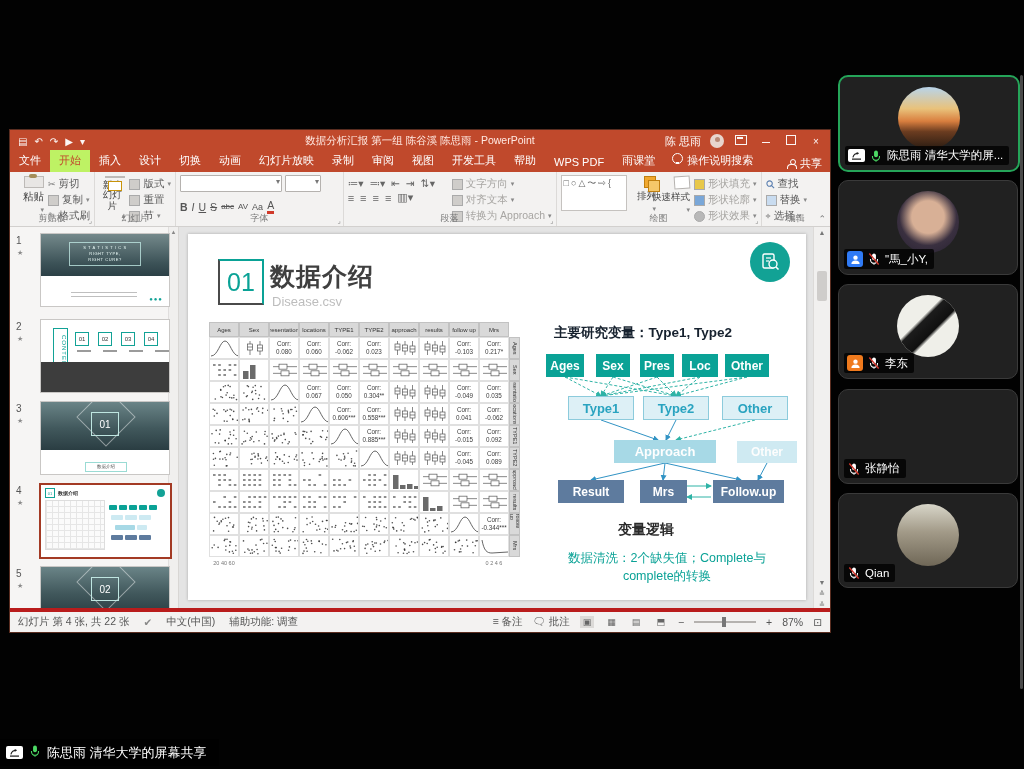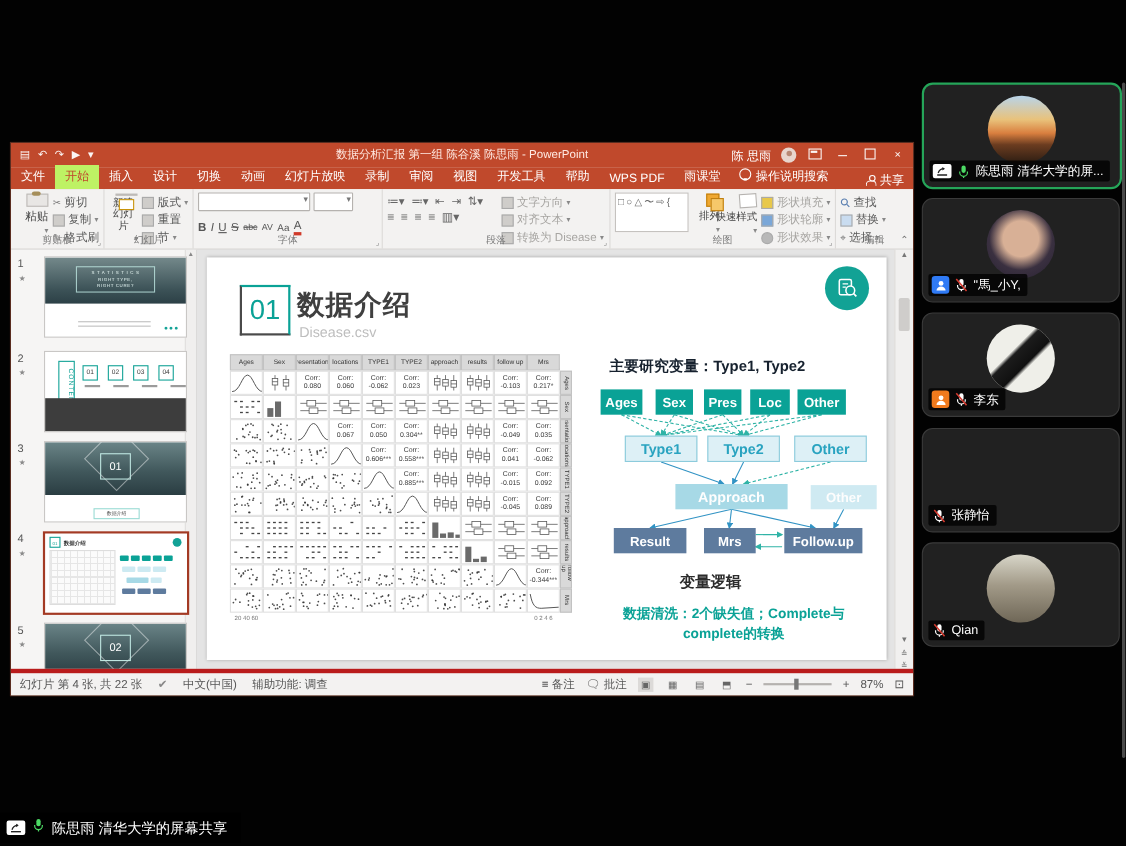--- a/index.html
+++ b/index.html
@@ -103,21 +103,21 @@
   .pb{height:11px;font-size:5.5px;color:#777;display:flex;align-items:center;justify-content:center;white-space:nowrap;overflow:hidden}
   
   #right-heading{position:absolute;left:366px;top:90px;font-size:13.5px;font-weight:bold;color:#16212e}
   .dbox{position:absolute;display:flex;align-items:center;justify-content:center;font-weight:bold;box-sizing:border-box}
   .t1{background:#0aa296;color:#fff;font-size:12px}
   .t2{background:#ddf0f6;border:1px solid #8ccbdc;color:#29a3c0;font-size:13px}
   .t3a{background:#a7d9e6;color:#fefefe;font-size:13px}
   .t3b{background:#cfeaf2;color:#fdfdfd;font-size:12px}
   .t4{background:#5e7b9e;color:#fff;font-size:12px}
   #diag-caption{position:absolute;left:430px;top:287px;width:110px;font-size:14px;font-weight:bold;color:#2b2b2b}
-  .note-line{position:absolute;left:348px;width:262px;text-align:center;font-size:12.5px;font-weight:bold;color:#0aa296}
+  .note-line{position:absolute;left:348px;width:262px;text-align:center;font-size:12.5px;font-weight:normal;color:#0aa296}
   
   #vscroll{position:relative;width:16px;background:#f1f0ef;border-left:1px solid #dcdad8;font-size:7px;color:#777;text-align:center}
   #vscroll .thumbbar{position:absolute;left:3px;top:44px;width:10px;height:30px;background:#cfcdcb;border-radius:2px}
   #vscroll .a1{position:absolute;top:2px;left:0;right:0}
   #vscroll .a2{position:absolute;bottom:26px;left:0;right:0}
   #vscroll .a3{position:absolute;bottom:14px;left:0;right:0}
   #vscroll .a4{position:absolute;bottom:3px;left:0;right:0}
   
   #statusbar{position:absolute;left:0;bottom:0;right:0;height:20px;background:#f3f2f1;border-top:4px solid #b91c1c;display:flex;align-items:center;font-size:10.5px;color:#555;padding:0 8px;gap:14px}
   #sb-right{margin-left:auto;display:flex;align-items:center;gap:10px}
@@ -283,21 +283,21 @@
               <span>文字方向</span>
               <span class="ddv">▾</span>
             </div>
           <div class="srow disab">
               <span class="sicon"></span>
               <span>对齐文本</span>
               <span class="ddv">▾</span>
             </div>
           <div class="srow disab">
               <span class="sicon"></span>
-              <span>转换为 Disease</span>
+              <span>转换为 Approach</span>
               <span class="ddv">▾</span>
             </div>
         </div>
         <div class="glabel"><span>段落</span></div>
           <span class="dlg">⌟</span>
       </div>
 
       <div class="rgroup" style="width:196px">
         <div class="shapebox">□○△〜⇨{</div>
         <div class="bigbtn" style="width:26px">

